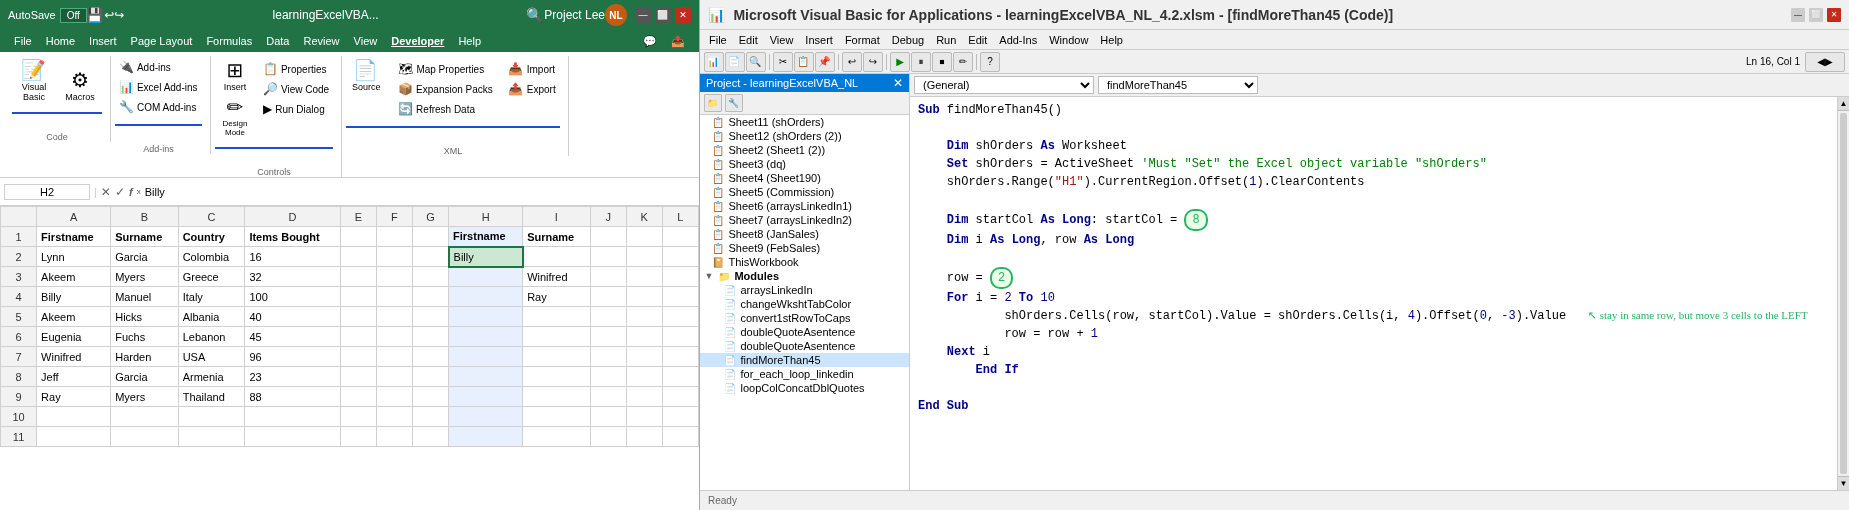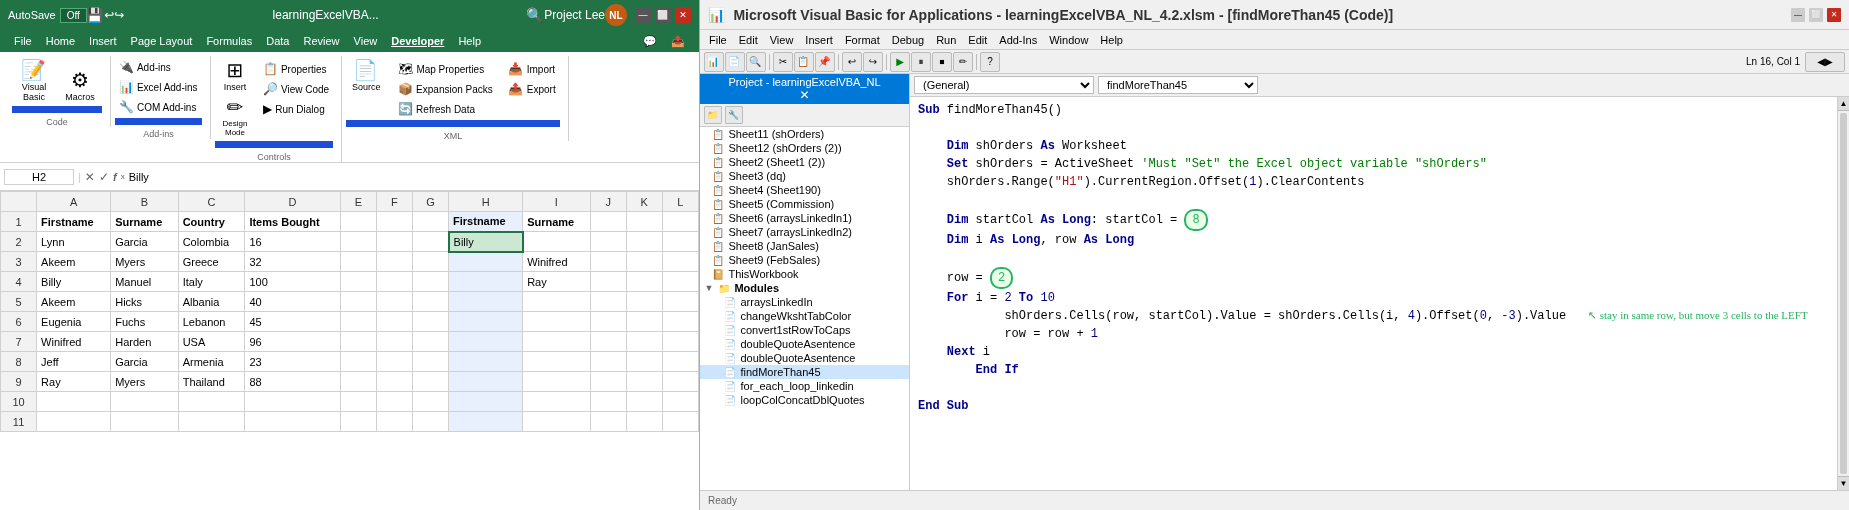--- a/index.html
+++ b/index.html
@@ -17,31 +17,31 @@
     .win-controls { display: flex; gap: 4px; margin-left: 8px; }
     .win-btn { width: 16px; height: 16px; background: #555; border-radius: 2px; cursor: pointer; display: flex; align-items: center; justify-content: center; font-size: 9px; color: white; }
 
     
     .excel-menubar { background: #217346; height: 22px; display: flex; align-items: center; padding: 0 8px; gap: 2px; }
     .excel-menubar span { color: white; padding: 2px 6px; font-size: 11px; cursor: pointer; }
 
     
     .excel-ribbon { background: #ffffff; border-bottom: 1px solid #d0d0d0; padding: 4px 8px 0 8px; min-height: 90px; display: flex; flex-direction: row; align-items: flex-start; gap: 0; }
     .ribbon-group { display: flex; flex-direction: column; align-items: flex-start; border-right: 1px solid #d0d0d0; padding: 2px 8px 0 4px; min-width: 60px; }
-    .ribbon-group-label { font-size: 9px; color: #666; text-align: center; width: 100%; margin-top: 2px; border-top: 7px solid #1d4ed8; padding-top: 4px; }
+    .ribbon-group-label { font-size: 9px; color: #666; text-align: center; width: 100%; margin-top: 8px; border-top: 2px solid #1d4ed8; padding-top: 18px; }
     .ribbon-row { display: flex; flex-direction: row; align-items: flex-end; gap: 2px; }
     .ribbon-btn-large { display: flex; flex-direction: column; align-items: center; width: 44px; padding: 2px; cursor: pointer; border-radius: 3px; }
     .ribbon-btn-large .icon { font-size: 20px; line-height: 1; }
     .ribbon-btn-large .label { font-size: 9px; text-align: center; margin-top: 2px; }
     .ribbon-btn-small { display: flex; flex-direction: row; align-items: center; gap: 3px; padding: 2px 4px; cursor: pointer; border-radius: 2px; font-size: 10px; white-space: nowrap; }
     .ribbon-btn-small .icon { font-size: 12px; }
 
     
     .formula-bar { display: flex; align-items: center; border-bottom: 1px solid #d0d0d0; padding: 2px 4px; background: white; height: 28px; gap: 4px; }
-    .name-box { border: 1px solid #d0d0d0; width: 70px; padding: 1px 4px; font-size: 11px; text-align: center; }
+    .name-box { border: 1px solid #d0d0d0; width: 86px; padding: 1px 4px; font-size: 11px; text-align: center; }
     .formula-bar-divider { color: #ccc; }
     .formula-icons { display: flex; gap: 4px; align-items: center; font-size: 12px; color: #666; cursor: pointer; }
     .formula-input { flex: 1; border: none; font-size: 11px; outline: none; }
 
     
     .sheet-container { flex: 1; overflow: hidden; display: flex; flex-direction: column; }
     .sheet-scroll { flex: 1; overflow: hidden; position: relative; }
     table.sheet { border-collapse: collapse; font-size: 11px; width: 100%; }
     table.sheet th, table.sheet td { border: 1px solid #d0d0d0; padding: 1px 4px; height: 20px; min-width: 30px; white-space: nowrap; }
     table.sheet th { background: #f2f2f2; text-align: center; font-weight: normal; color: #333; }
@@ -71,21 +71,21 @@
     .vba-menubar { background: #f0f0f0; height: 20px; display: flex; align-items: center; padding: 0 4px; border-bottom: 1px solid #ccc; gap: 2px; }
     .vba-menubar span { padding: 1px 5px; font-size: 11px; cursor: pointer; }
     .vba-tool-btn { width: 20px; height: 20px; background: #e8e8e8; border: 1px solid #bbb; border-radius: 2px; cursor: pointer; display: flex; align-items: center; justify-content: center; font-size: 10px; }
     .vba-tool-divider { width: 1px; height: 16px; background: #bbb; margin: 0 2px; }
 
     
     .vba-main { flex: 1; display: flex; flex-direction: row; overflow: hidden; }
 
     
     .project-panel { width: 210px; border-right: 1px solid #ccc; display: flex; flex-direction: column; }
-    .project-header { background: #0078d7; color: white; padding: 2px 6px; font-size: 11px; display: flex; align-items: center; justify-content: space-between; flex-direction: column; }
+    .project-header { background: #0078d7; color: white; padding: 2px 6px; font-size: 11px; display: flex; align-items: center; justify-content: space-between; }
     .project-close { cursor: pointer; font-size: 12px; }
     .project-toolbar { background: #f0f0f0; border-bottom: 1px solid #ccc; padding: 2px 4px; display: flex; gap: 3px; }
     .proj-tool-btn { width: 18px; height: 18px; background: #e8e8e8; border: 1px solid #bbb; border-radius: 1px; cursor: pointer; display: flex; align-items: center; justify-content: center; font-size: 9px; }
     .project-tree { flex: 1; overflow-y: auto; background: white; font-size: 11px; }
     .tree-item { padding: 1px 4px 1px 12px; display: flex; align-items: center; gap: 4px; cursor: pointer; white-space: nowrap; }
     .tree-item.selected { background: #cce5ff; }
     .tree-icon { font-size: 10px; color: #555; }
     .tree-expand { width: 10px; text-align: center; font-size: 9px; color: #666; }
 
     

